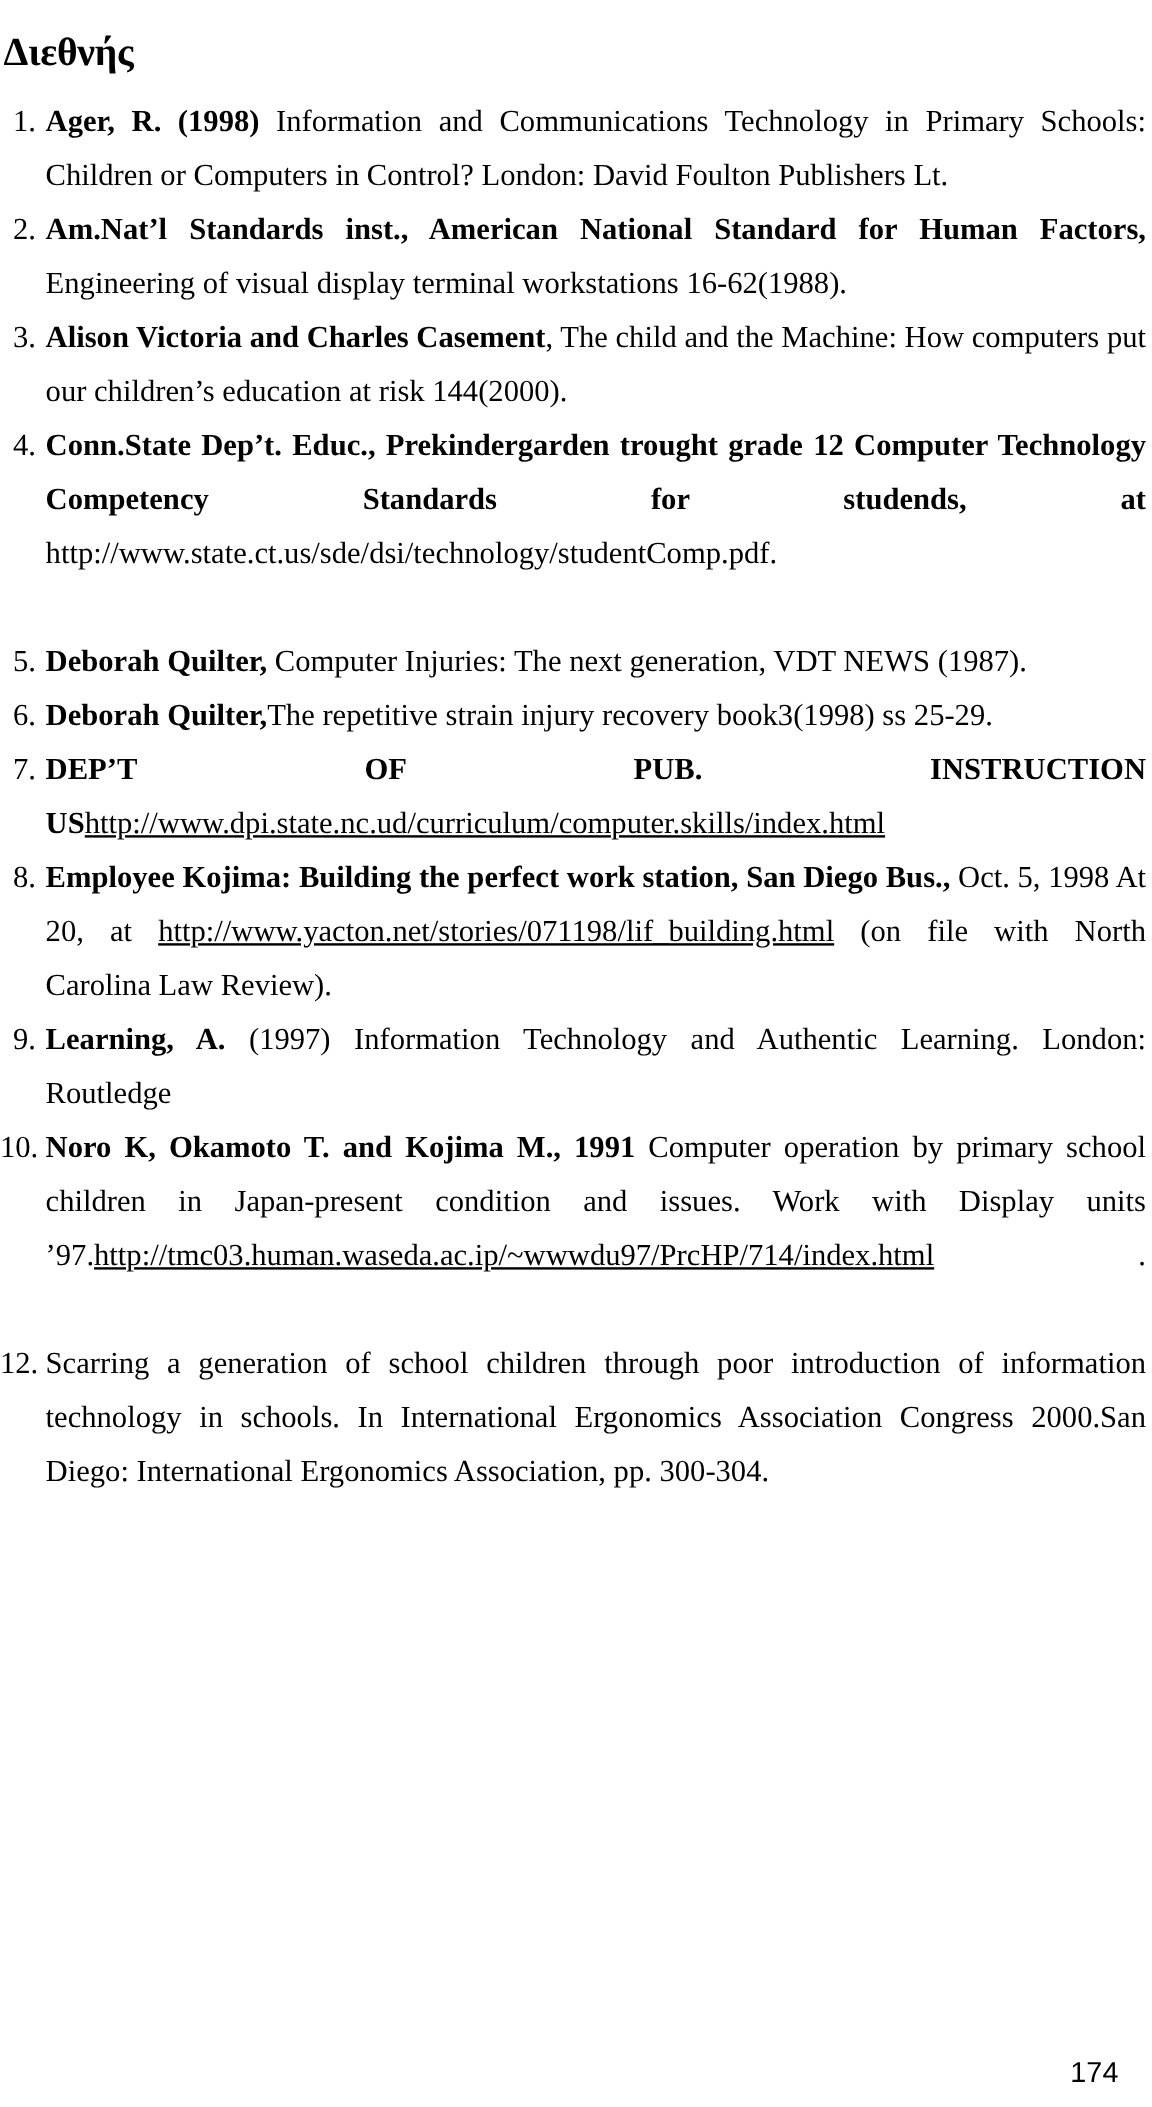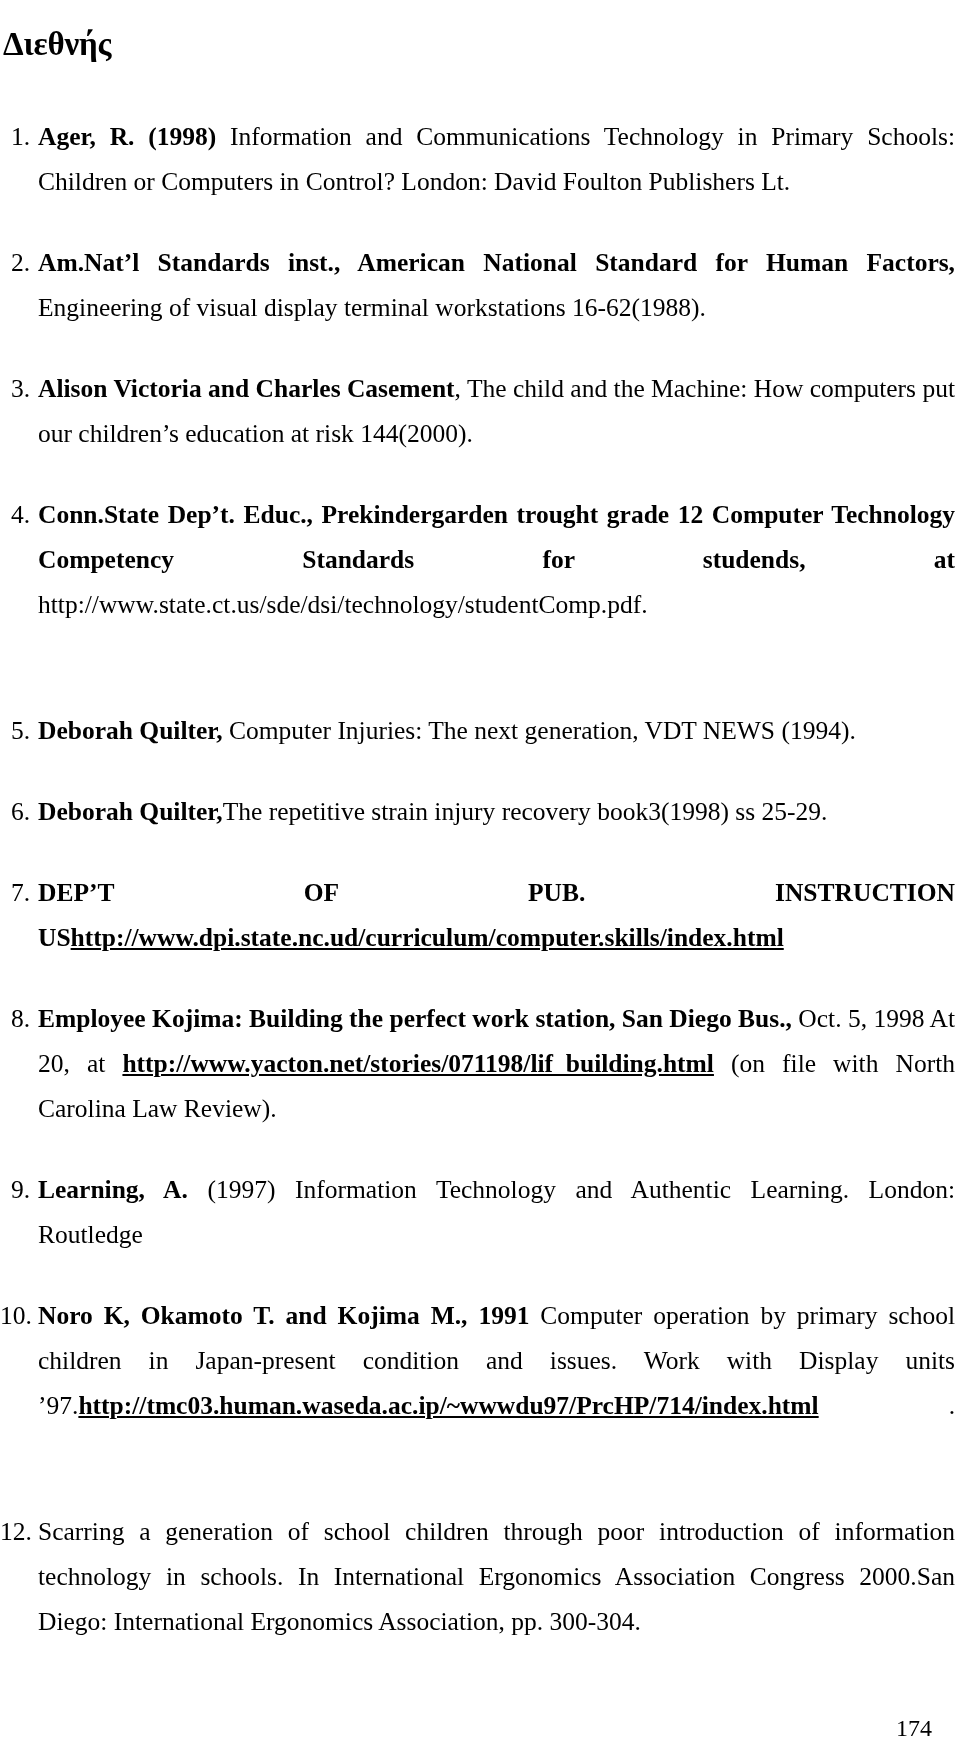--- a/index.html
+++ b/index.html
@@ -54,39 +54,38 @@
     white-space: pre;
   }
   .ref-body {
     display: block;
     font-size: 25.5px;
     line-height: 45px;
     text-align: justify;
     text-justify: inter-word;
     word-spacing: 0px;
     padding-right: 5px;
-    margin-top: 36px;
   }
   
   .ref-body.force-justify:after {
     content: "";
     display: inline-block;
     width: 100%;
     height: 0;
   }
   .b { font-weight: bold; }
-  .u { text-decoration: underline; font-weight: bold; }
+  .u { text-decoration: underline; }
 
   .page-number {
     position: absolute;
     right: 28px;
     bottom: 14px;
     font-size: 24px;
     line-height: 28px;
-    font-family: Liberation Serif, serif;
+    font-family: Liberation Sans, sans-serif;
   }
 </style>
 </head>
 <body>
 
 <div class="page">
 
   <h1 class="doc-title">Διεθνής</h1>
 
   <div class="ref-list" id="ref-list">
@@ -101,21 +100,21 @@
       <div class="ref-item">
         <span class="ref-num">3.</span>
         <div class="ref-body"><span class="b">Alison Victoria and Charles Casement</span><span>, The child and the Machine: How computers put our children’s education at risk 144(2000).</span></div>
       </div>
       <div class="ref-item">
         <span class="ref-num">4.</span>
         <div class="ref-body force-justify"><span class="b">Conn.State Dep’t. Educ., Prekindergarden trought grade 12 Computer Technology Competency Standards for studends, at</span><span> </span><span class="">http://www.state.ct.us/sde/dsi/technology/studentComp.pdf.</span></div>
       </div>
       <div class="ref-item">
         <span class="ref-num">5.</span>
-        <div class="ref-body"><span class="b">Deborah Quilter,</span><span> Computer Injuries: The next generation, VDT NEWS (1994).</span></div>
+        <div class="ref-body"><span class="b">Deborah Quilter,</span><span> Computer Injuries: The next generation, VDT NEWS (1987).</span></div>
       </div>
       <div class="ref-item">
         <span class="ref-num">6.</span>
         <div class="ref-body"><span class="b">Deborah Quilter,</span><span>The repetitive strain injury recovery book3(1998) ss 25-29.</span></div>
       </div>
       <div class="ref-item">
         <span class="ref-num">7.</span>
         <div class="ref-body"><span class="b">DEP’T OF PUB. INSTRUCTION US</span><span class="u">http://www.dpi.state.nc.ud/curriculum/computer.skills/index.html</span></div>
       </div>
       <div class="ref-item">

